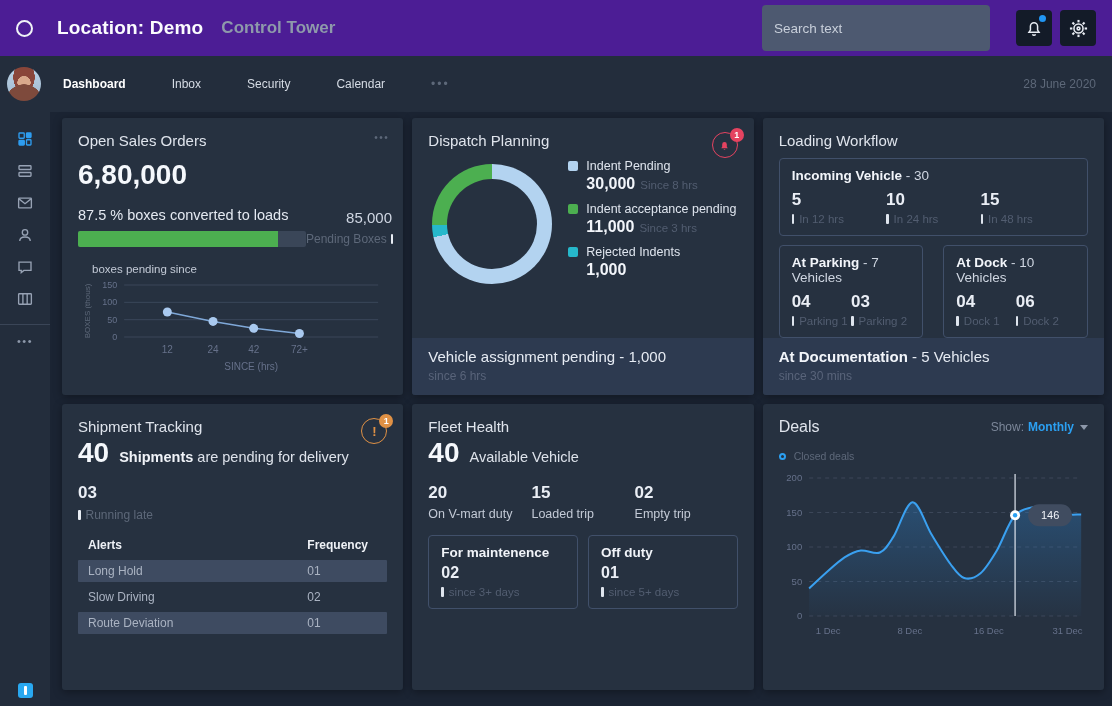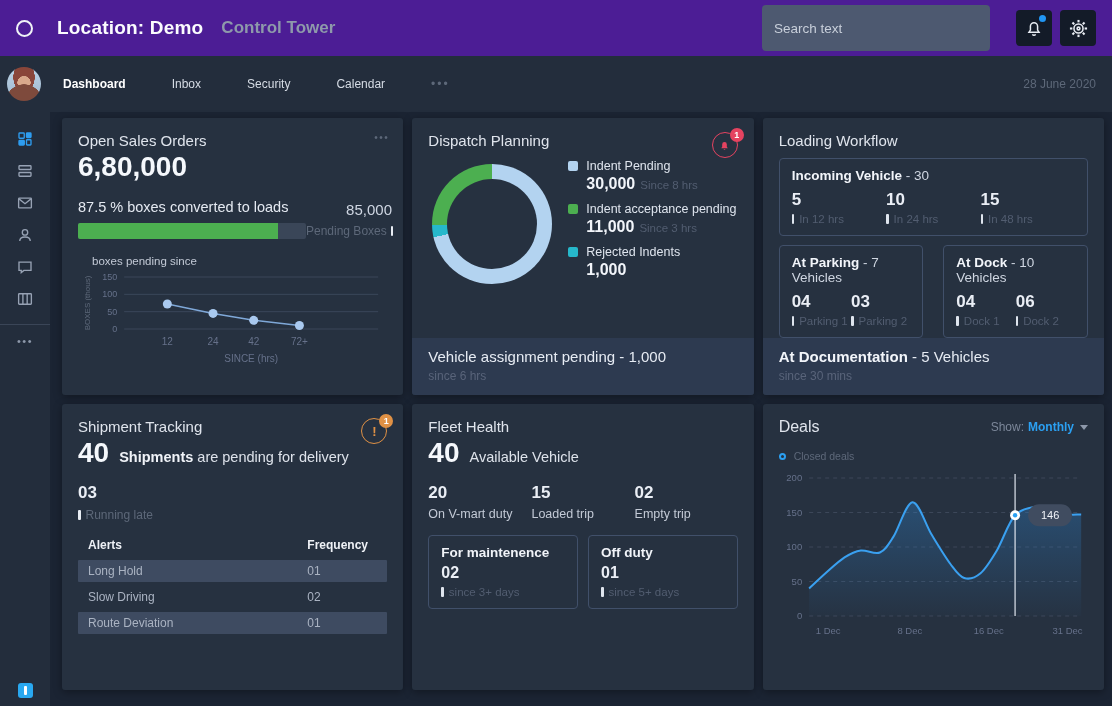--- a/index.html
+++ b/index.html
@@ -42,21 +42,21 @@
   .sicon.active { color:#2e9df0; }
   .sdivider { width:50px; height:1px; background:#3a4557; margin:8px 0 10px; }
   .smore { color:#8d98aa; font-size:11px; letter-spacing:1.5px; cursor:pointer; }
   .stoggle { margin-top:auto; margin-bottom:8px; width:15px; height:15px; border-radius:3px; background:#29a8f0; display:flex; align-items:center; justify-content:center; cursor:pointer; }
   .stoggle i { display:block; width:3px; height:9px; background:#fff; border-radius:1px; }
   .main { flex:1; padding:6px 8px 10px 12px; display:grid; grid-template-columns:1fr 1fr 1fr; grid-template-rows:277px 286px; gap:9px; }
   
   .card { background:#263140; border-radius:3px; box-shadow:0 2px 8px rgba(0,0,0,.35); padding:14px 16px; display:flex; flex-direction:column; position:relative; overflow:hidden; }
   .ctitle { font-size:15px; color:#dfe4ec; }
   .menu-dots { position:absolute; top:14px; right:14px; color:#5d6879; font-size:10px; letter-spacing:1.5px; cursor:pointer; }
-  .bigval { font-size:28px; font-weight:700; color:#f5f8fc; margin-top:2px; }
+  .bigval { font-size:28px; font-weight:700; color:#f5f8fc; margin-top:10px; }
   .vb { display:inline-block; width:2.5px; height:10px; background:#e8edf4; margin-right:5px; border-radius:1px; vertical-align:-1px; }
   .mutelabel { font-size:12px; color:#5d6879; }
   .statval { font-size:17px; font-weight:700; color:#eaeef5; }
   
   .convrow { display:flex; margin-top:16px; }
   .convleft { flex:1; }
   .convlabel { font-size:14.5px; color:#e4e9f1; margin-bottom:8px; }
   .track { width:228px; height:16px; background:#3a4658; border-radius:2px; overflow:hidden; }
   .fill { height:100%; background:#4caf50; }
   .convright { width:86px; text-align:right; padding-top:2px; }

